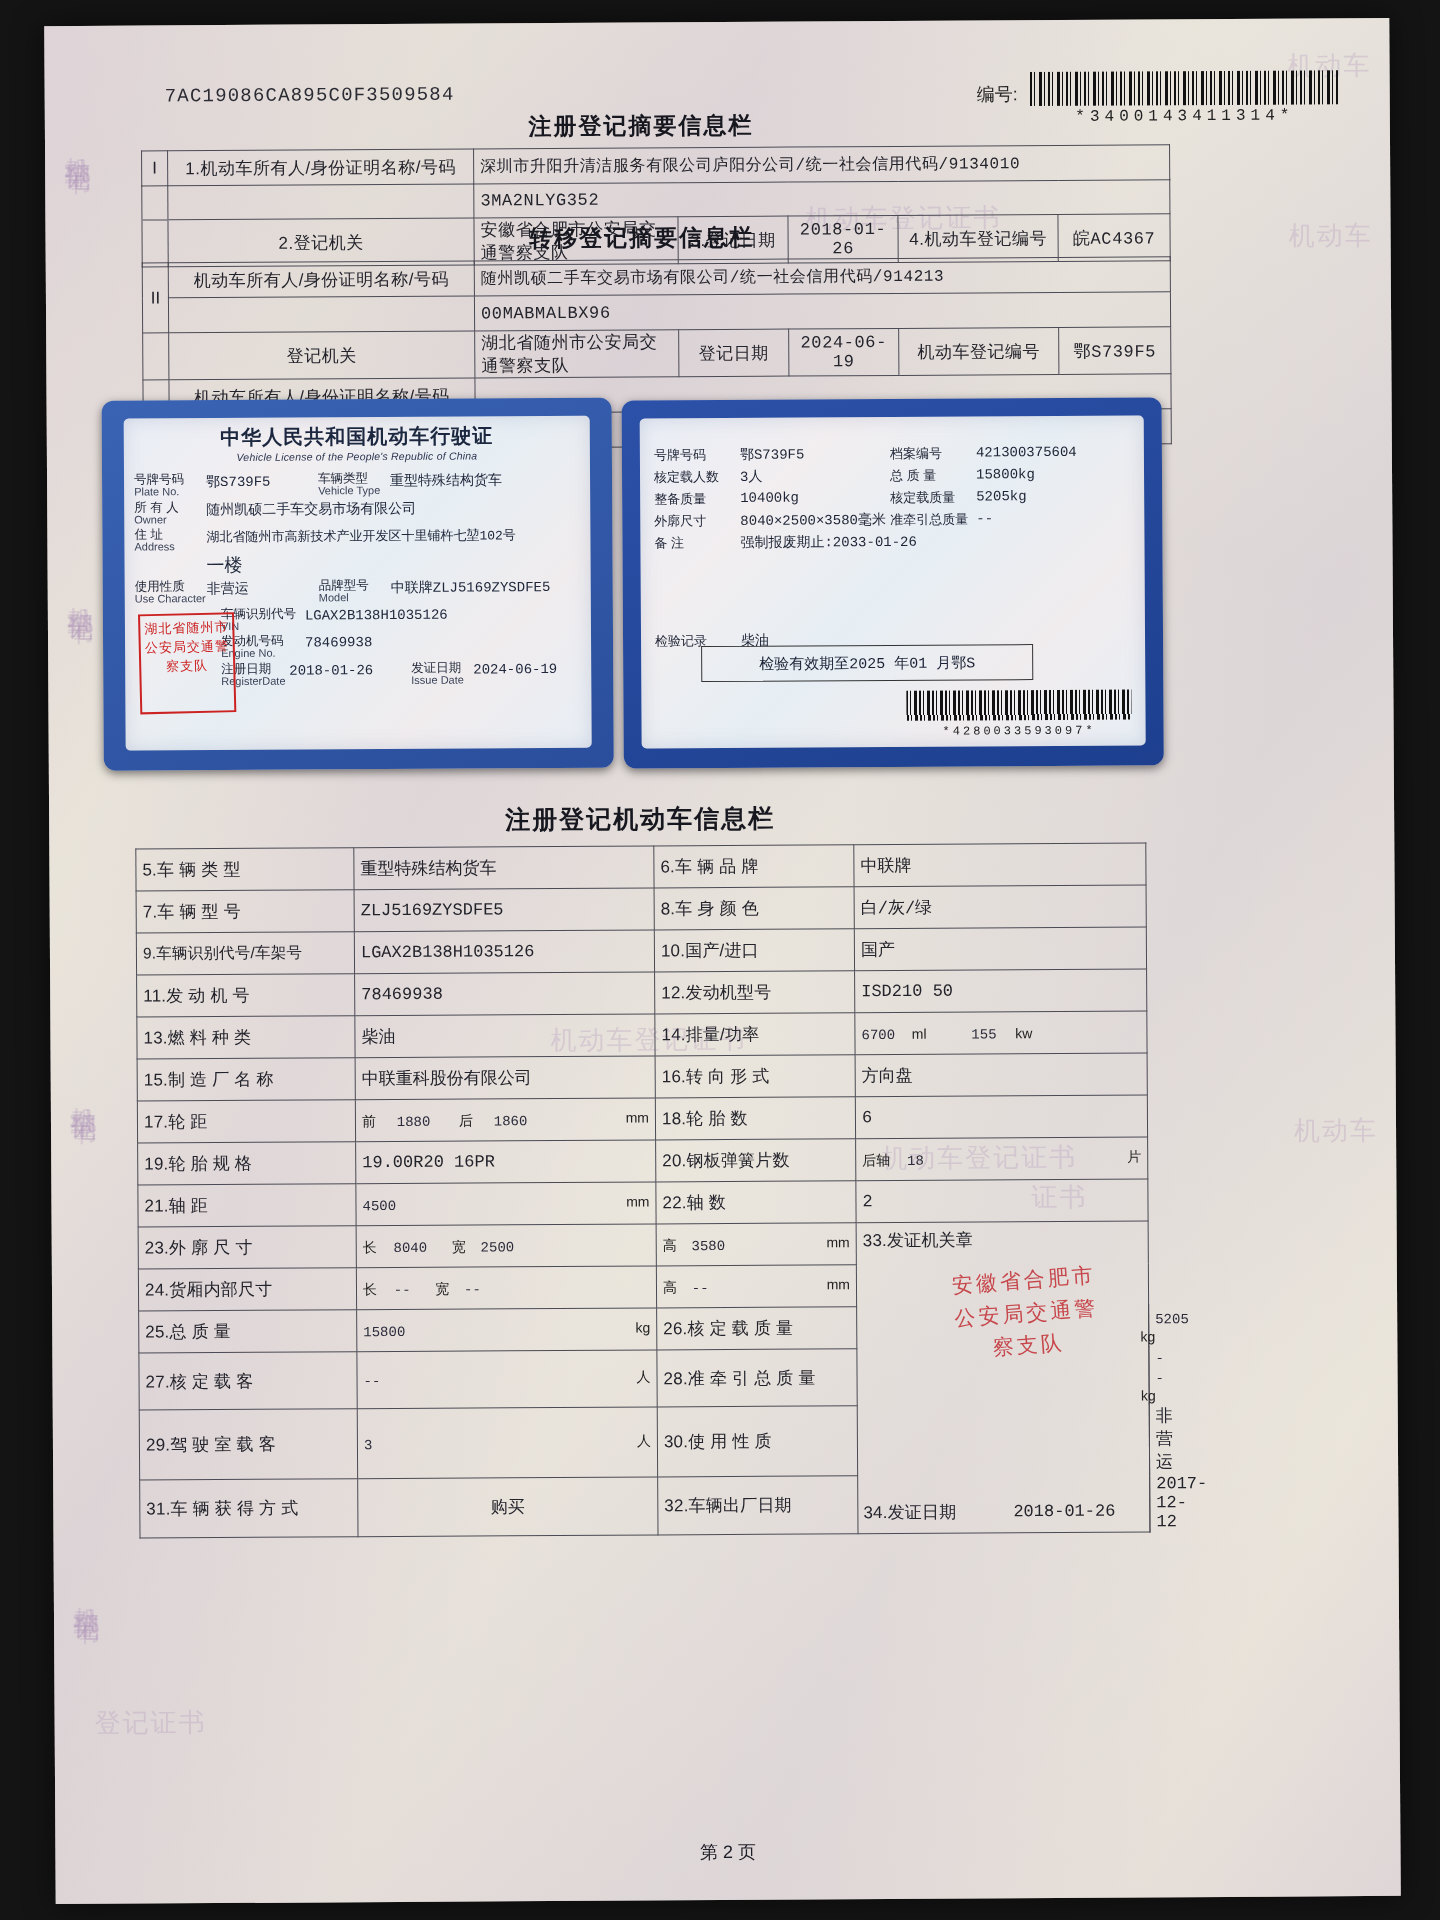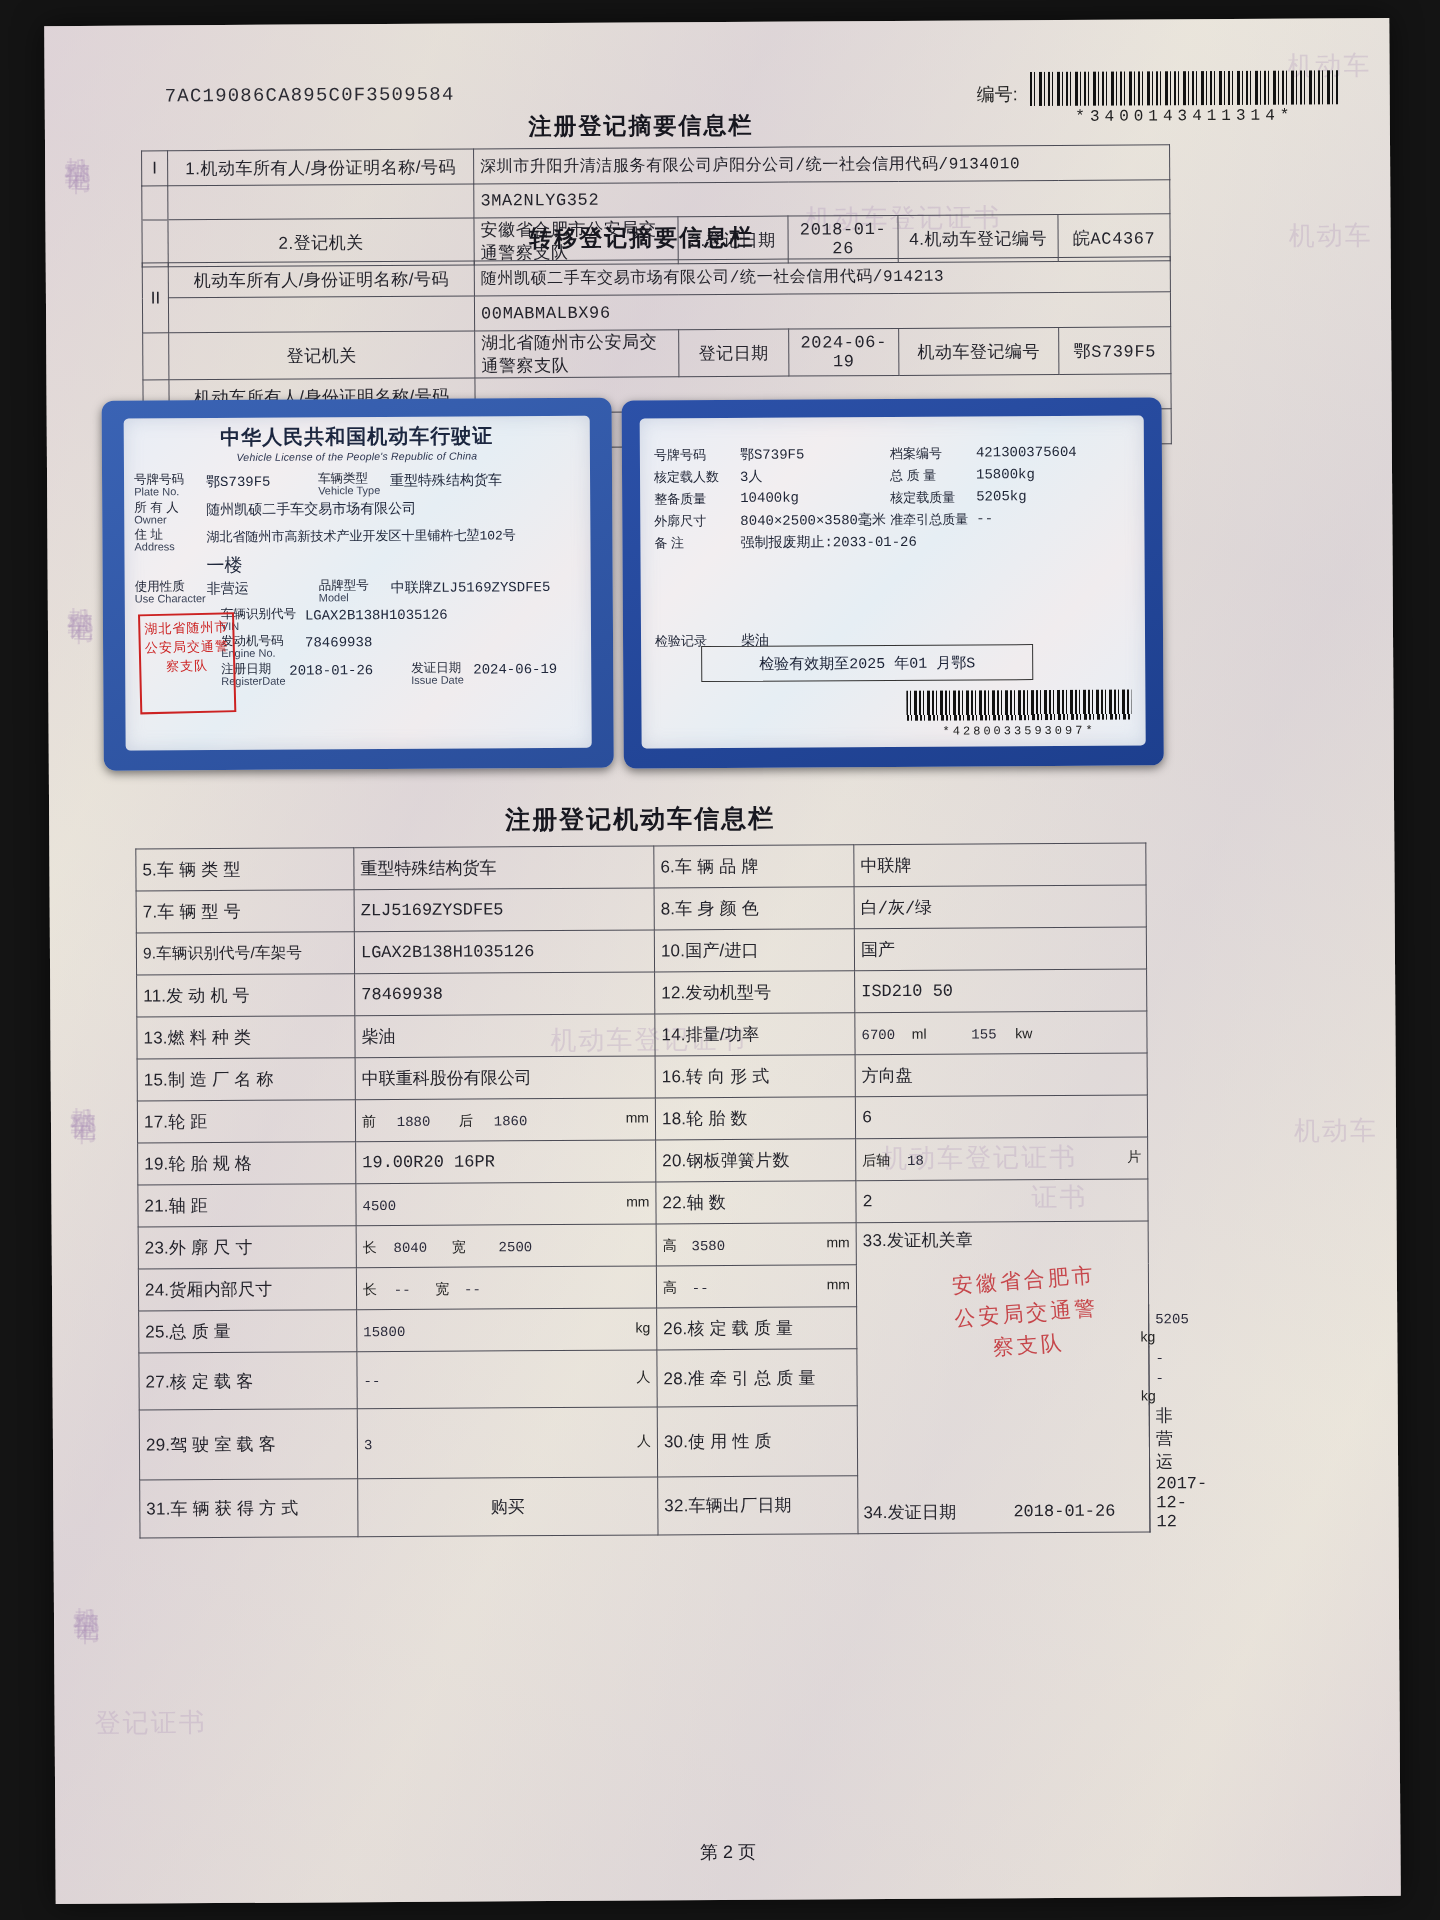--- a/index.html
+++ b/index.html
@@ -411,21 +411,21 @@
           </td>
           <td class="k">22.轴      数</td>
           <td class="v">2</td>
         </tr>
         <tr>
           <td class="k">23.外 廓 尺 寸</td>
           <td>
             <span class="unit">长</span>
             <span class="v" style="margin-left:12px">8040</span>
             <span class="unit" style="margin-left:20px">宽</span>
-            <span class="v" style="margin-left:28px">2500</span>
+            <span class="v" style="margin-left:10px">2500</span>
           </td>
           <td>
             <span class="unit">高</span>
             <span class="v" style="margin-left:10px">3580</span>
             <span class="unit" style="float:right">mm</span>
           </td>
           <td class="k" rowspan="6" style="vertical-align:top;padding-top:6px;position:relative;">
             <span>33.发证机关章</span>
             <span id="seal">安徽省合肥市公安局交通警察支队</span>
           </td>

